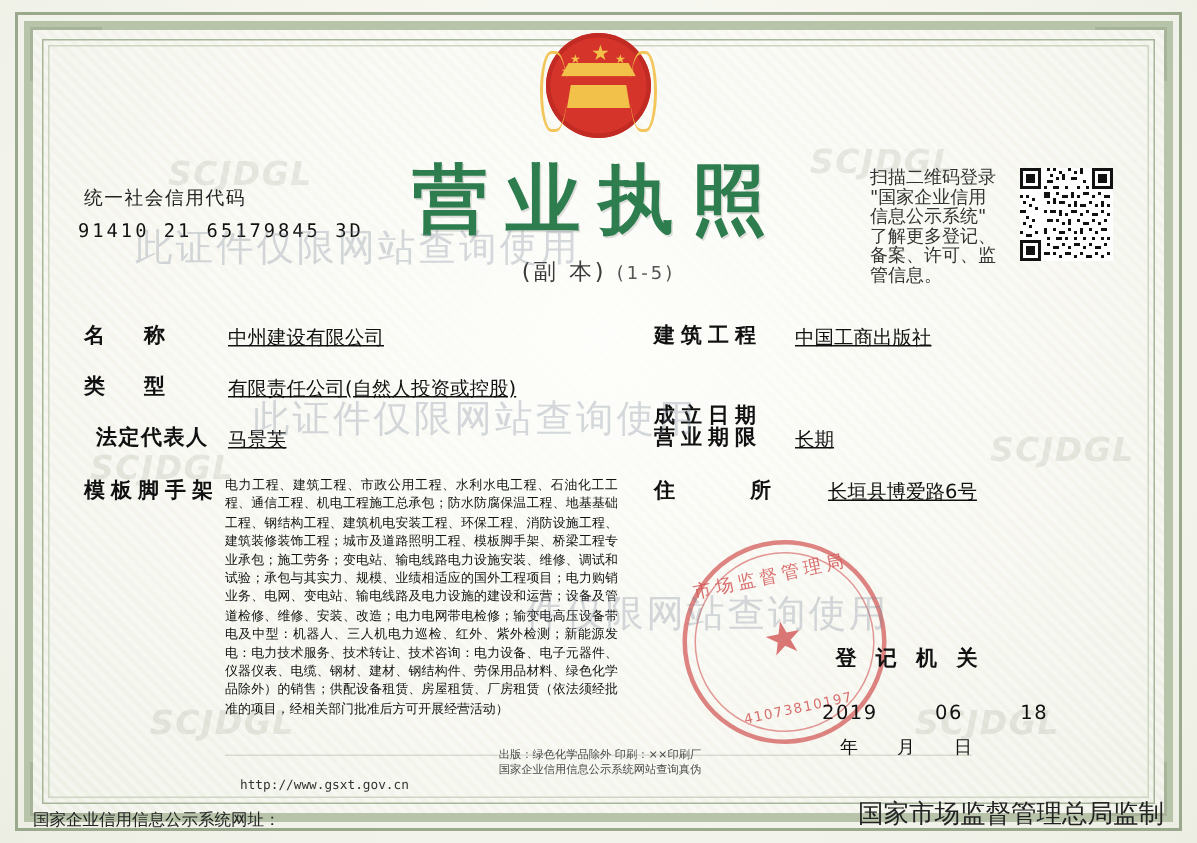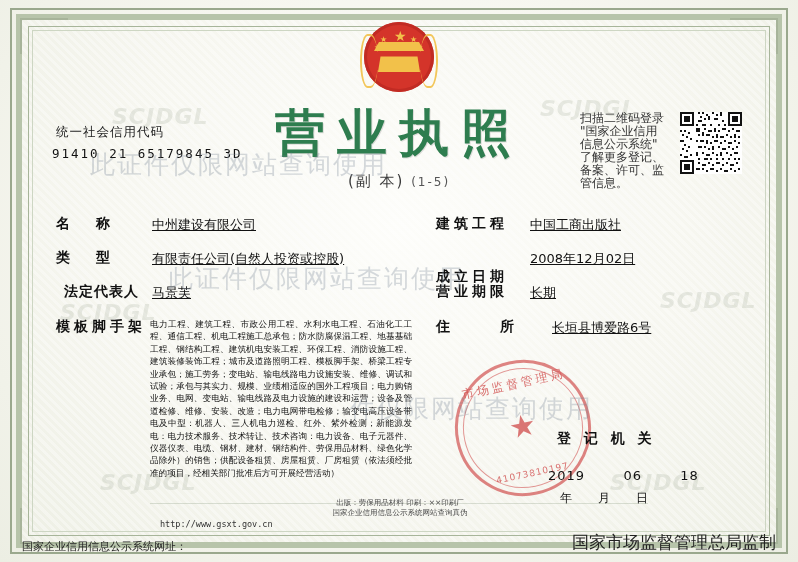--- a/index.html
+++ b/index.html
@@ -386,21 +386,20 @@
   <div class="field-label" style="left:64px;top:283px;letter-spacing:1px;">法定代表人</div>
   <div class="field-value" style="left:152px;top:284px;">马景芙</div>
 
   <div class="field-label" style="left:56px;top:318px;letter-spacing:4px;">模板脚手架</div>
   <div class="scope-text">电力工程、建筑工程、市政公用工程、水利水电工程、石油化工工程、通信工程、机电工程施工总承包；防水防腐保温工程、地基基础工程、钢结构工程、建筑机电安装工程、环保工程、消防设施工程、建筑装修装饰工程；城市及道路照明工程、模板脚手架、桥梁工程专业承包；施工劳务；变电站、输电线路电力设施安装、维修、调试和试验；承包与其实力、规模、业绩相适应的国外工程项目；电力购销业务、电网、变电站、输电线路及电力设施的建设和运营；设备及管道检修、维修、安装、改造；电力电网带电检修；输变电高压设备带电及中型：机器人、三人机电力巡检、红外、紫外检测；新能源发电：电力技术服务、技术转让、技术咨询：电力设备、电子元器件、仪器仪表、电缆、钢材、建材、钢结构件、劳保用品材料、绿色化学品除外）的销售；供配设备租赁、房屋租赁、厂房租赁（依法须经批准的项目，经相关部门批准后方可开展经营活动）</div>
 
   <div class="field-label" style="left:436px;top:215px;letter-spacing:4px;">建筑工程</div>
   <div class="field-value" style="left:530px;top:216px;">中国工商出版社</div>
 
   <div class="field-label" style="left:436px;top:249px;letter-spacing:4px;margin-top:19px;">成立日期</div>
-  <div class="field-value" style="left:530px;top:250px;">2008年12月02日</div>
 
   <div class="field-label" style="left:436px;top:283px;letter-spacing:4px;">营业期限</div>
   <div class="field-value" style="left:530px;top:284px;">长期</div>
 
   <div class="field-label" style="left:436px;top:318px;letter-spacing:18px;">住　所</div>
   <div class="field-value" style="left:552px;top:319px;">长垣县博爱路6号</div>
 
   <div class="seal">
     <div class="rim"></div>
     <div class="arc-top">市场监督管理局</div>
@@ -419,20 +418,20 @@
   <div class="date-unit">
     <span>年</span><span>月</span><span>日</span>
   </div>
 
   <div class="wm wm1">此证件仅限网站查询使用</div>
   <div class="wm wm2">此证件仅限网站查询使用</div>
   <div class="wm wm3">件仅限网站查询使用</div>
 
   <div class="dim-line"></div>
   <div class="foot-note">
-    <div>出版：劳保用品材料 印刷：××印刷厂</div>
+    <div>出版：绿色化学品除外 印刷：××印刷厂</div>
     <div>国家企业信用信息公示系统网站查询真伪</div>
   </div>
   <div class="foot-url">http://www.gsxt.gov.cn</div>
   <div class="foot-left">国家企业信用信息公示系统网址：</div>
   <div class="foot-right">国家市场监督管理总局监制</div>
 
 </div>
 
 </body></html>

